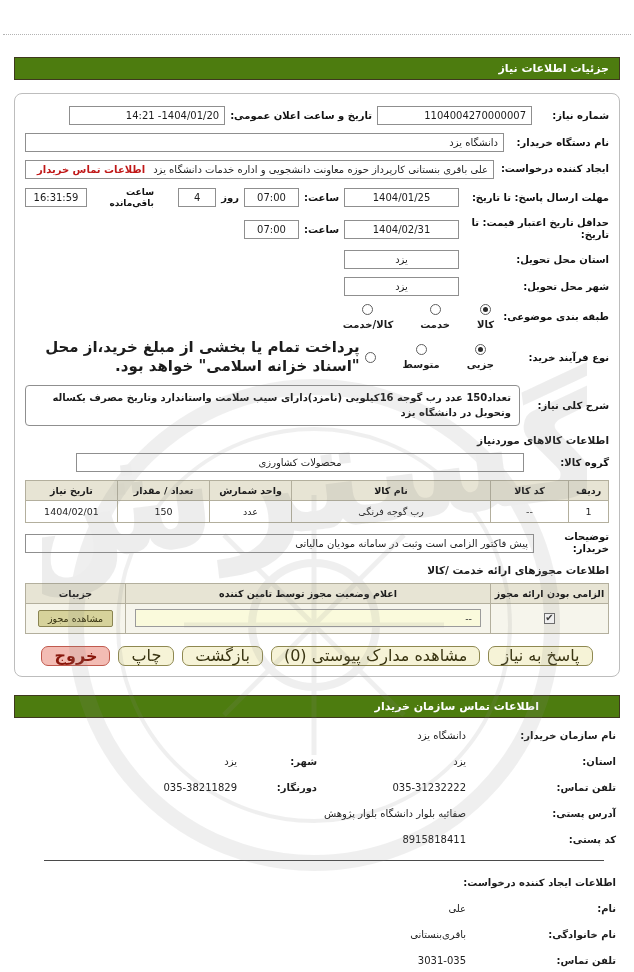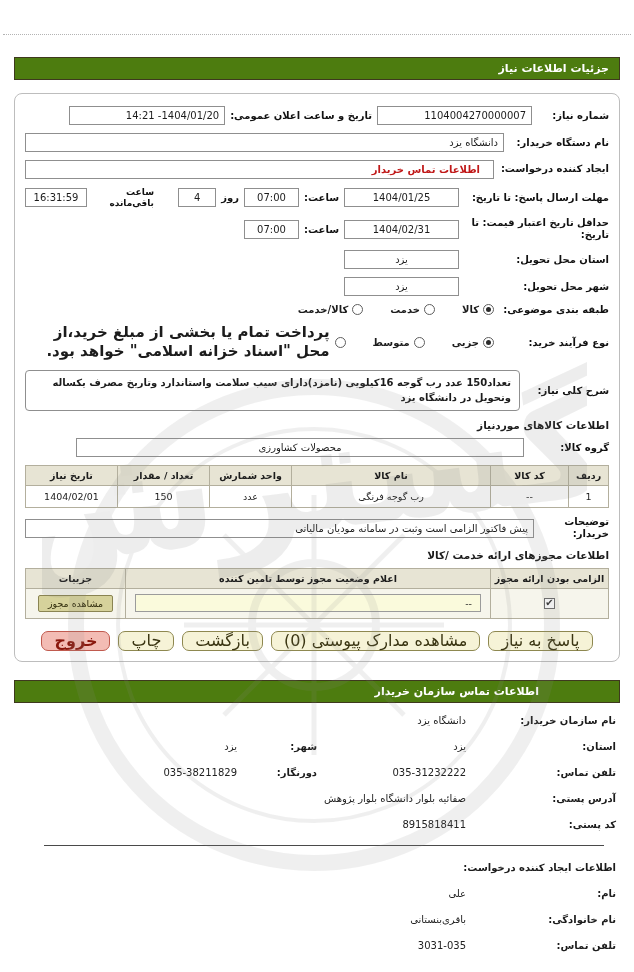--- a/index.html
+++ b/index.html
@@ -55,21 +55,21 @@
   .w115 { width: 115px; flex: none; }
   .w145 { width: 145px; flex: none; }
   .w150 { width: 156px; flex: none; }
   .w155 { width: 155px; flex: none; }
   .w55  { width: 55px;  flex: none; }
   .w38  { width: 38px;  flex: none; }
   .w62  { width: 62px;  flex: none; }
   .w60s { width: 62px; flex: none; font-size: 9px; white-space: normal; line-height: 1.2; }
   .spacer { flex: 1; }
   .redlink { color: #c01818; font-weight: bold; margin-right: 8px; white-space: nowrap; cursor: pointer; }
-  .opt { display: inline-flex; align-items: center; gap: 4px; margin-left: 22px; }
+  .opt { display: inline-flex; align-items: center; gap: 4px; margin-left: 22px; flex-direction: column; }
   .radio {
     width: 11px; height: 11px; border: 1px solid #5e5e5e; border-radius: 50%;
     background: #fff; display: inline-block; position: relative; flex: none;
   }
   .radio.on::after { content:""; position:absolute; inset:2px; border-radius:50%; background:#2b2b2b; }
   .optlbl { font-weight: bold; font-size: 10px; white-space: nowrap; }
   .note { font-size: 15px; font-weight: bold; flex: 1; line-height: 1.3; }
   .bigbox {
     flex: 1; border: 1px solid #8f8f8f; border-radius: 4px;
     min-height: 36px; padding: 4px 8px; font-weight: bold; line-height: 1.55;
@@ -134,20 +134,21 @@
   </div>
 
   <div class="row">
     <span class="lbl w100">نام دستگاه خریدار:</span>
     <span class="input flex1">دانشگاه یزد</span>
   </div>
 
   <div class="row">
     <span class="lbl w110 lblwrap">ایجاد کننده درخواست:</span>
     <span class="input flex1">
+      <span>علی باقری بنستانی کارپرداز حوزه معاونت دانشجویی و اداره خدمات دانشگاه یزد</span>
       <span class="redlink">اطلاعات تماس خریدار</span>
     </span>
   </div>
 
   <div class="row">
     <span class="lbl w145 lblwrap">مهلت ارسال پاسخ: تا تاریخ:</span>
     <span class="input w115 center">1404/01/25</span>
     <span class="lbl">ساعت:</span>
     <span class="input w55 center">07:00</span>
     <span class="lbl">روز</span>

